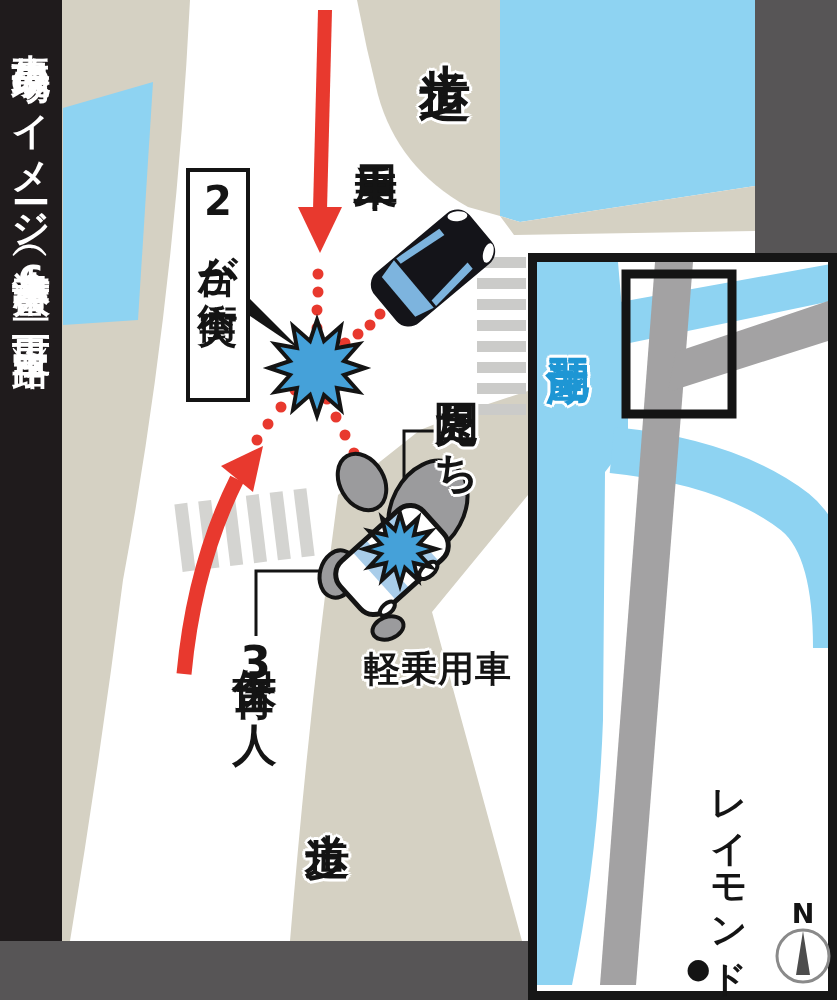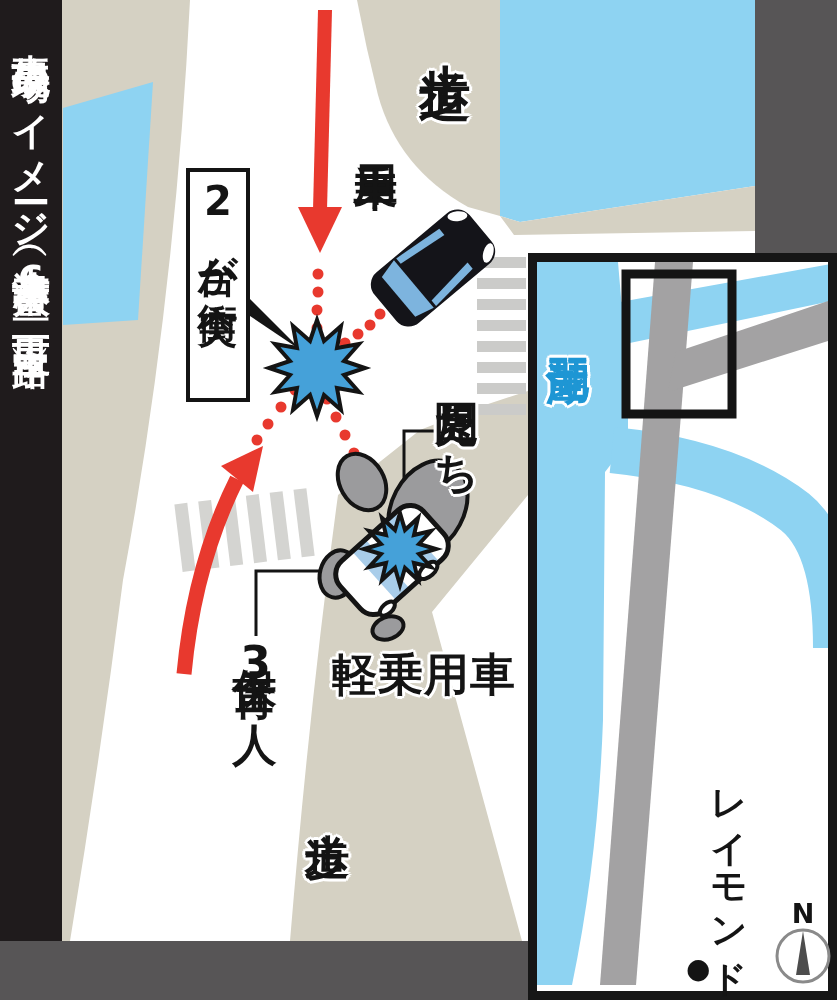--- a/index.html
+++ b/index.html
@@ -29,21 +29,21 @@
   .title-bar{position:absolute;left:0;top:0;width:62px;height:941px;background:var(--bar-black);}
   .title-txt{position:absolute;left:0;top:0;width:62px;height:941px;color:#fff;
              font-size:38px;line-height:62px;letter-spacing:4px;padding-top:24px;box-sizing:border-box;}
   .lb-sidewalk-top{left:416px;top:22px;font-size:52px;line-height:58px;letter-spacing:8px;}
   .lb-passenger{left:352px;top:128px;font-size:44px;line-height:48px;letter-spacing:2px;}
   .note-box{position:absolute;left:186px;top:168px;width:56px;height:226px;background:#fff;
             border:4px solid var(--ink);}
   .note-box .txt{position:absolute;left:0;top:6px;width:56px;height:214px;font-size:40px;
             line-height:56px;letter-spacing:1px;}
   .lb-children{left:432px;top:368px;font-size:44px;line-height:50px;letter-spacing:2px;}
-  .lb-keicar{left:332px;top:645px;font-size:45px;letter-spacing:1px;}
+  .lb-keicar{left:364px;top:645px;font-size:36px;letter-spacing:1px;}
   .lb-teachers{left:230px;top:634px;font-size:44px;line-height:50px;letter-spacing:1px;}
   .lb-sidewalk-bottom{left:302px;top:798px;font-size:45px;line-height:50px;letter-spacing:2px;}
   .lb-lake{left:545px;top:322px;font-size:44px;line-height:46px;letter-spacing:2px;color:var(--lake-text);}
   .lb-nursery{left:652px;top:764px;width:100px;height:198px;font-size:36px;line-height:46px;letter-spacing:2px;}
   .lb-marker{left:686px;top:952px;font-size:28px;}
   .lb-north{left:790px;top:898px;font-size:27px;width:26px;text-align:center;}
 </style>
 </head>
 <body>
 

